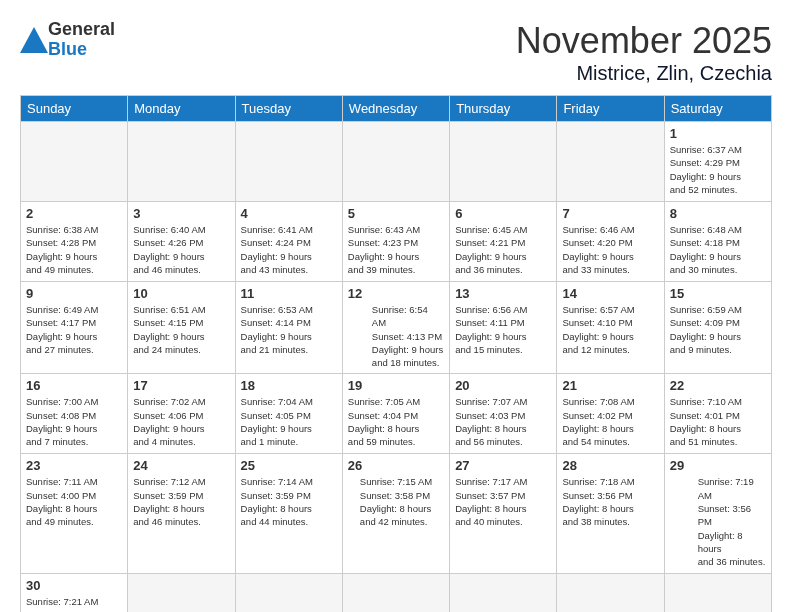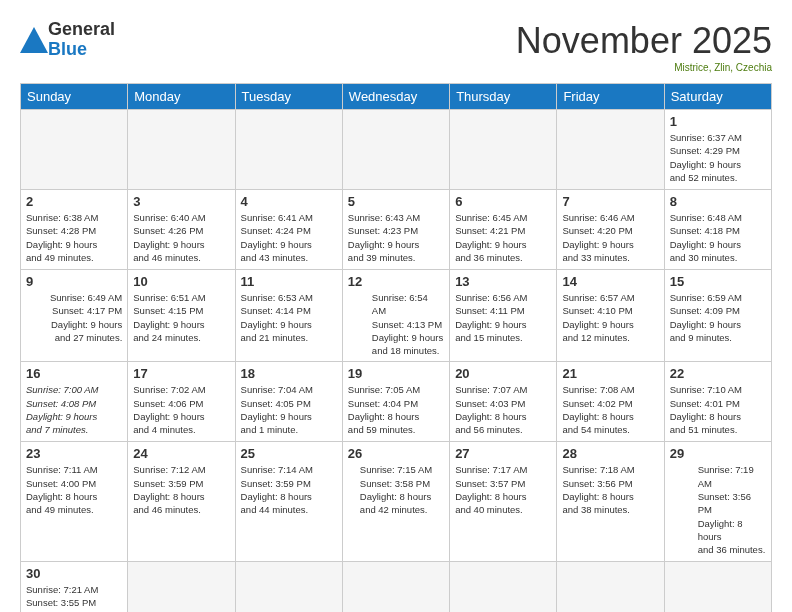--- a/index.html
+++ b/index.html
@@ -40,22 +40,22 @@
     .logo-text .general { font-weight: bold; }
     .title-block {
       text-align: right;
     }
     .month-title {
       font-size: 36px;
       font-weight: normal;
       color: #333;
     }
     .location {
-      font-size: 10px;
-      color: #4d7c0f;
+      font-size: 20px;
+      color: #0f172a;
     }
     .calendar-table {
       width: 100%;
       border-collapse: collapse;
       table-layout: fixed;
       border-radius: 23px;
     }
     .calendar-table th {
       background-color: #1a78c2;
       color: white;
@@ -183,21 +183,21 @@
             <span class="day-number">8</span>
             <div class="day-info" style="white-space: pre-line;">Sunrise: 6:48 AM
 Sunset: 4:18 PM
 Daylight: 9 hours
 and 30 minutes.</div>
           </td>
         </tr>
         <tr>
           <td>
             <span class="day-number">9</span>
-            <div class="day-info" style="white-space: pre-line; text-align: right;">Sunrise: 6:49 AM
+            <div class="day-info" style="white-space: pre-line;">Sunrise: 6:49 AM
 Sunset: 4:17 PM
 Daylight: 9 hours
 and 27 minutes.</div>
           </td>
           <td>
             <span class="day-number">10</span>
             <div class="day-info" style="white-space: pre-line;">Sunrise: 6:51 AM
 Sunset: 4:15 PM
 Daylight: 9 hours
 and 24 minutes.</div>
@@ -234,21 +234,21 @@
             <span class="day-number">15</span>
             <div class="day-info" style="white-space: pre-line;">Sunrise: 6:59 AM
 Sunset: 4:09 PM
 Daylight: 9 hours
 and 9 minutes.</div>
           </td>
         </tr>
         <tr>
           <td>
             <span class="day-number">16</span>
-            <div class="day-info" style="white-space: pre-line; font-style: italic;">Sunrise: 7:00 AM
+            <div class="day-info" style="white-space: pre-line;">Sunrise: 7:00 AM
 Sunset: 4:08 PM
 Daylight: 9 hours
 and 7 minutes.</div>
           </td>
           <td>
             <span class="day-number">17</span>
             <div class="day-info" style="white-space: pre-line;">Sunrise: 7:02 AM
 Sunset: 4:06 PM
 Daylight: 9 hours
 and 4 minutes.</div>

